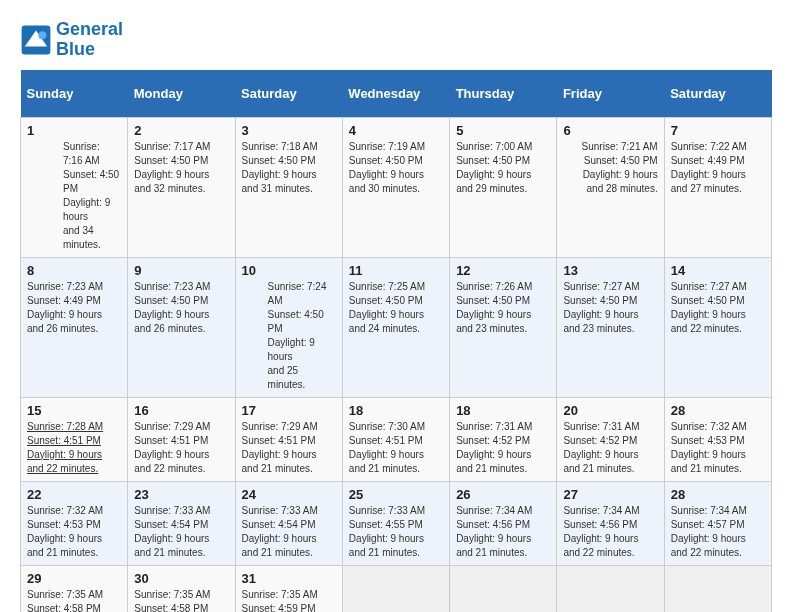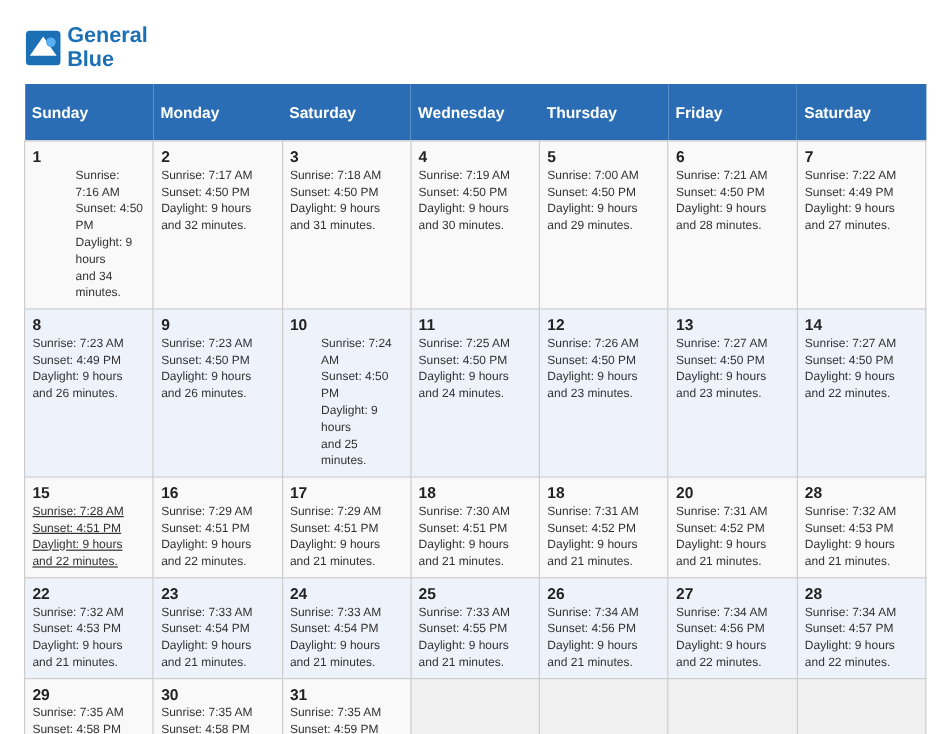--- a/index.html
+++ b/index.html
@@ -152,21 +152,21 @@
         </td>
         <td>
           <span class="day-num">5</span>
           <div class="day-detail" style="white-space: pre-line;">Sunrise: 7:00 AM
 Sunset: 4:50 PM
 Daylight: 9 hours
 and 29 minutes.</div>
         </td>
         <td>
           <span class="day-num">6</span>
-          <div class="day-detail" style="white-space: pre-line;">Sunrise: 7:21 AM
+          <div class="day-detail" style="white-space: pre-line; text-align: right;">Sunrise: 7:21 AM
 Sunset: 4:50 PM
 Daylight: 9 hours
 and 28 minutes.</div>
         </td>
         <td>
           <span class="day-num">7</span>
           <div class="day-detail" style="white-space: pre-line;">Sunrise: 7:22 AM
 Sunset: 4:49 PM
 Daylight: 9 hours
 and 27 minutes.</div>

